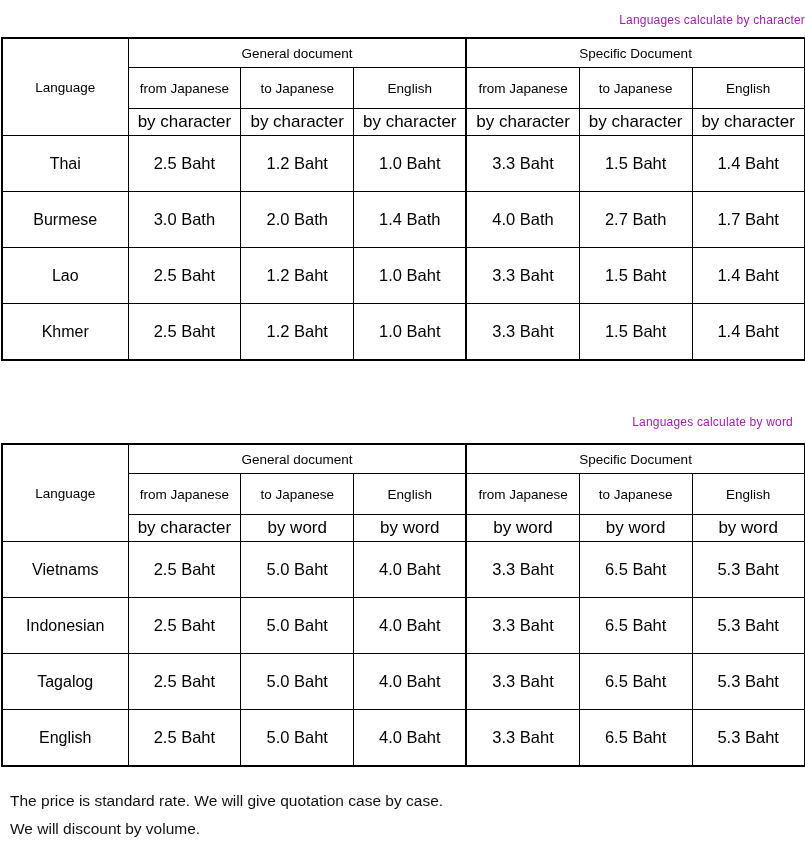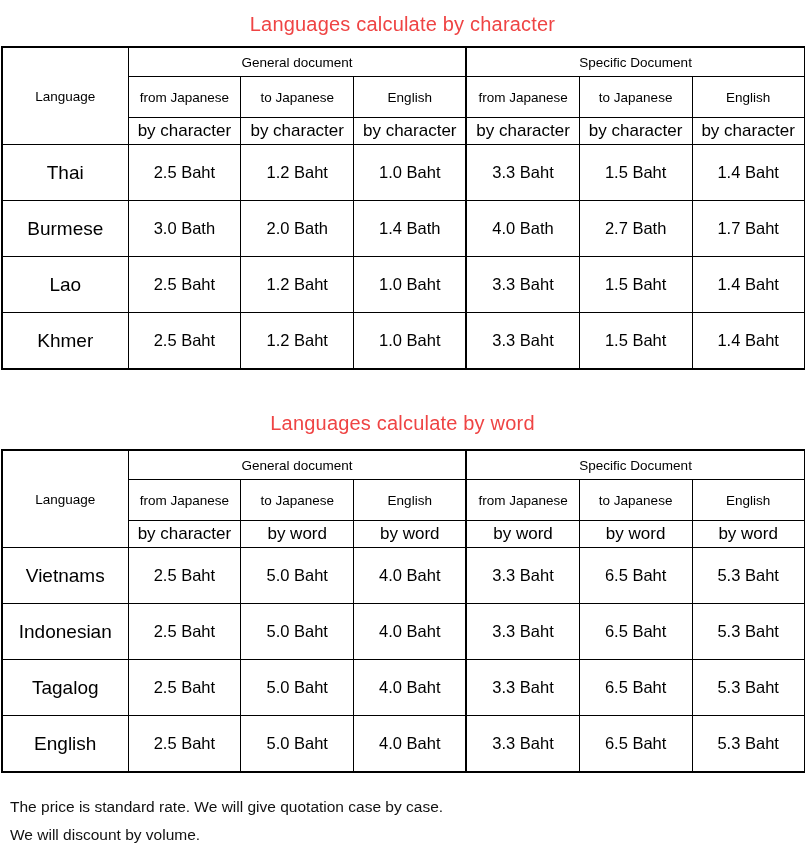--- a/index.html
+++ b/index.html
@@ -17,27 +17,27 @@
   .page {
     position: relative;
     width: 805px;
     height: 853px;
     overflow: hidden;
     box-sizing: border-box;
   }
 
   
   .table-title {
-    text-align: center;
-    font-size: 20px;
+    text-align: right;
+    font-size: 12px;
     letter-spacing: 0.2px;
-    color: #ef4444;
+    color: #a21caf;
   }
   #title-1 { margin: 13px 0 10px 0; }
-  #title-2 { margin: 0; padding-top: 10px; }
+  #title-2 { margin: 12px; padding-top: 10px; }
 
   
   table.rate-table {
     border-collapse: collapse;
     table-layout: fixed;
     width: 803px;
     margin: 0 0 0 1px;
     border: 2.4px solid #000;
   }
   table.rate-table td,
@@ -63,21 +63,21 @@
 
   .lang-head {
     font-size: 17px;
   }
   .lang-head.small {
     font-size: 13.5px;
   }
 
   
   tr.data-row td { height: 55px; font-size: 16.5px; }
-  tr.data-row td.lang-cell { font-size: 19px; }
+  tr.data-row td.lang-cell { font-size: 16px; }
 
   
   .gap { height: 32px; }
 
   
   .notes {
     margin: 0;
     padding: 20px 0 0 10px;
     font-size: 15.5px;
     line-height: 28px;

